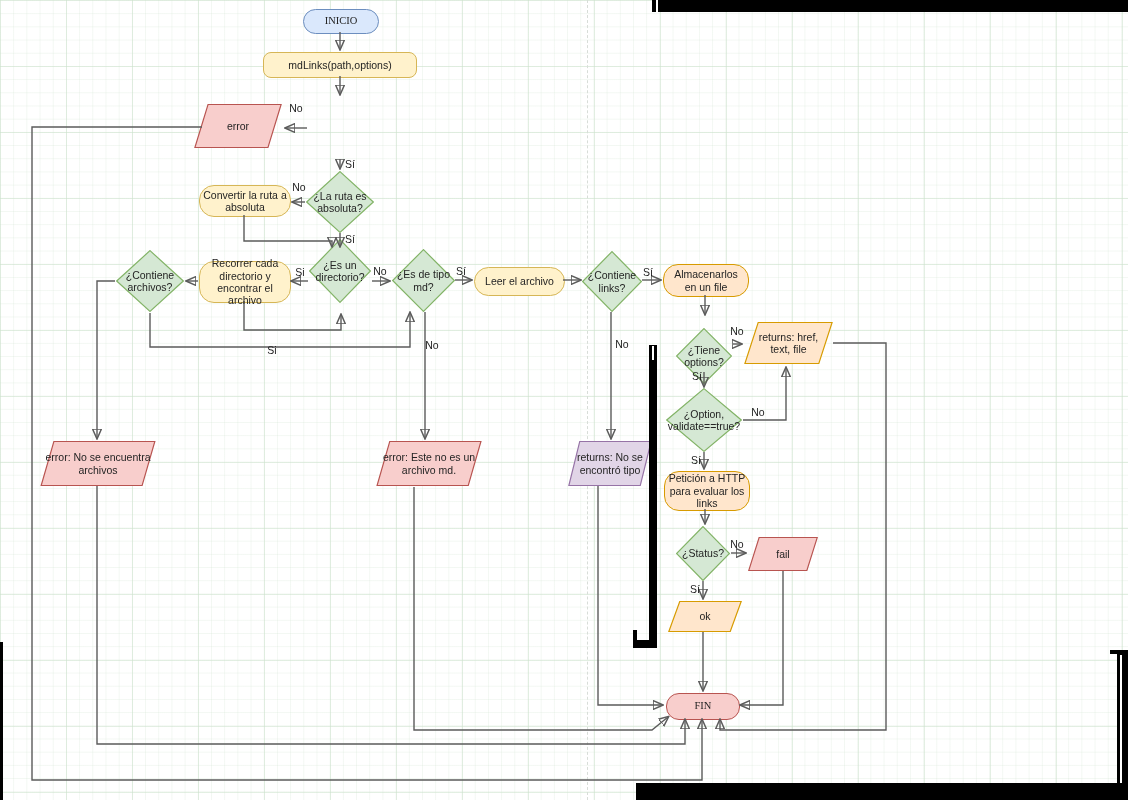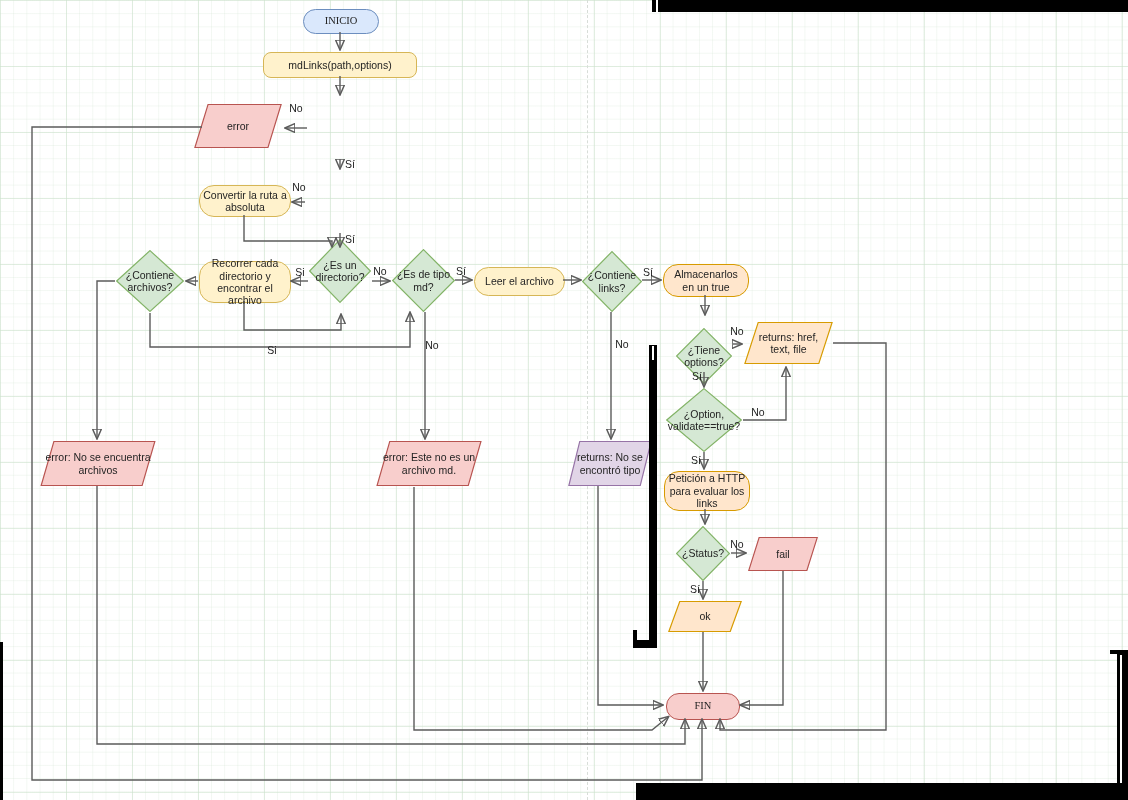--- a/index.html
+++ b/index.html
@@ -92,20 +92,26 @@
   <style>.canvas div[data-name="decision-ruta-existe"] polygon,
          .canvas .dg polygon{fill:#d5e8d4;stroke:#82b366;}</style>
 
   <div class="node" style="left:194px;top:104px;width:88px;height:44px;" data-name="io-error">
     <svg class="shape poly-pink-s" viewBox="0 0 100 100" preserveAspectRatio="none" data-name="parallelogram-shape">
         <polygon points="16,1 99,1 84,99 1,99" fill="#f8cecc" stroke="#b85450"></polygon>
       </svg>
     <span class="nlabel" data-name="io-error-label">error</span>
   </div>
 
+  <div class="node dg" style="left:306px;top:171px;width:68px;height:62px;" data-name="decision-ruta-absoluta">
+    <svg class="shape" viewBox="0 0 100 100" preserveAspectRatio="none" data-name="diamond-shape">
+        <polygon points="50,1 99,50 50,99 1,50"></polygon>
+      </svg>
+    <span class="nlabel" data-name="decision-ruta-absoluta-label">¿La ruta es absoluta?</span>
+  </div>
 
   <div class="node rect fill-yellow" style="left:199px;top:185px;width:90px;height:30px;" data-name="process-convertir-ruta">
     <span class="nlabel" data-name="process-convertir-label">Convertir la ruta a absoluta</span>
   </div>
 
   <div class="node dg" style="left:309px;top:239px;width:62px;height:64px;" data-name="decision-es-directorio">
     <svg class="shape" viewBox="0 0 100 100" preserveAspectRatio="none" data-name="diamond-shape">
         <polygon points="50,1 99,50 50,99 1,50"></polygon>
       </svg>
     <span class="nlabel" data-name="decision-es-directorio-label">¿Es un directorio?</span>
@@ -134,21 +140,21 @@
   </div>
 
   <div class="node dg" style="left:582px;top:251px;width:60px;height:61px;" data-name="decision-contiene-links">
     <svg class="shape" viewBox="0 0 100 100" preserveAspectRatio="none" data-name="diamond-shape">
         <polygon points="50,1 99,50 50,99 1,50"></polygon>
       </svg>
     <span class="nlabel" data-name="decision-contiene-links-label">¿Contiene links?</span>
   </div>
 
   <div class="node rect fill-orange" style="left:663px;top:264px;width:84px;height:31px;" data-name="process-almacenar-array">
-    <span class="nlabel" data-name="process-almacenar-label">Almacenarlos en un true</span>
+    <span class="nlabel" data-name="process-almacenar-label">Almacenarlos en un file</span>
   </div>
 
   <div class="node dg" style="left:676px;top:328px;width:56px;height:56px;" data-name="decision-tiene-options">
     <svg class="shape" viewBox="0 0 100 100" preserveAspectRatio="none" data-name="diamond-shape">
         <polygon points="50,1 99,50 50,99 1,50"></polygon>
       </svg>
     <span class="nlabel" data-name="decision-tiene-options-label">¿Tiene options?</span>
   </div>
 
   <div class="node" style="left:744px;top:322px;width:89px;height:42px;" data-name="io-returns-href-text-file">

